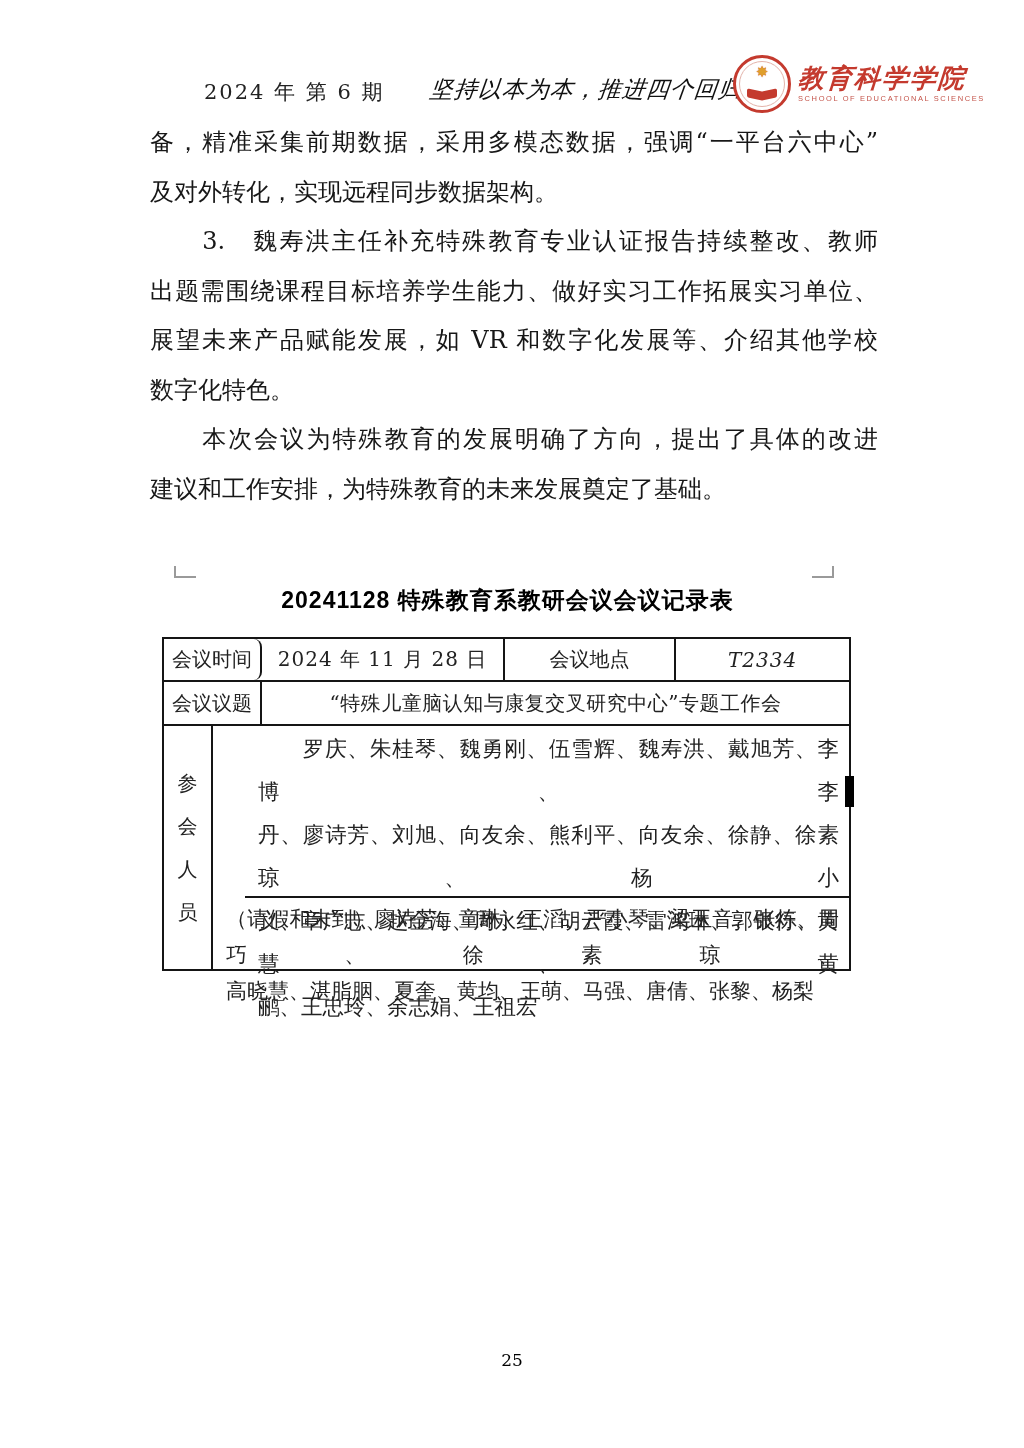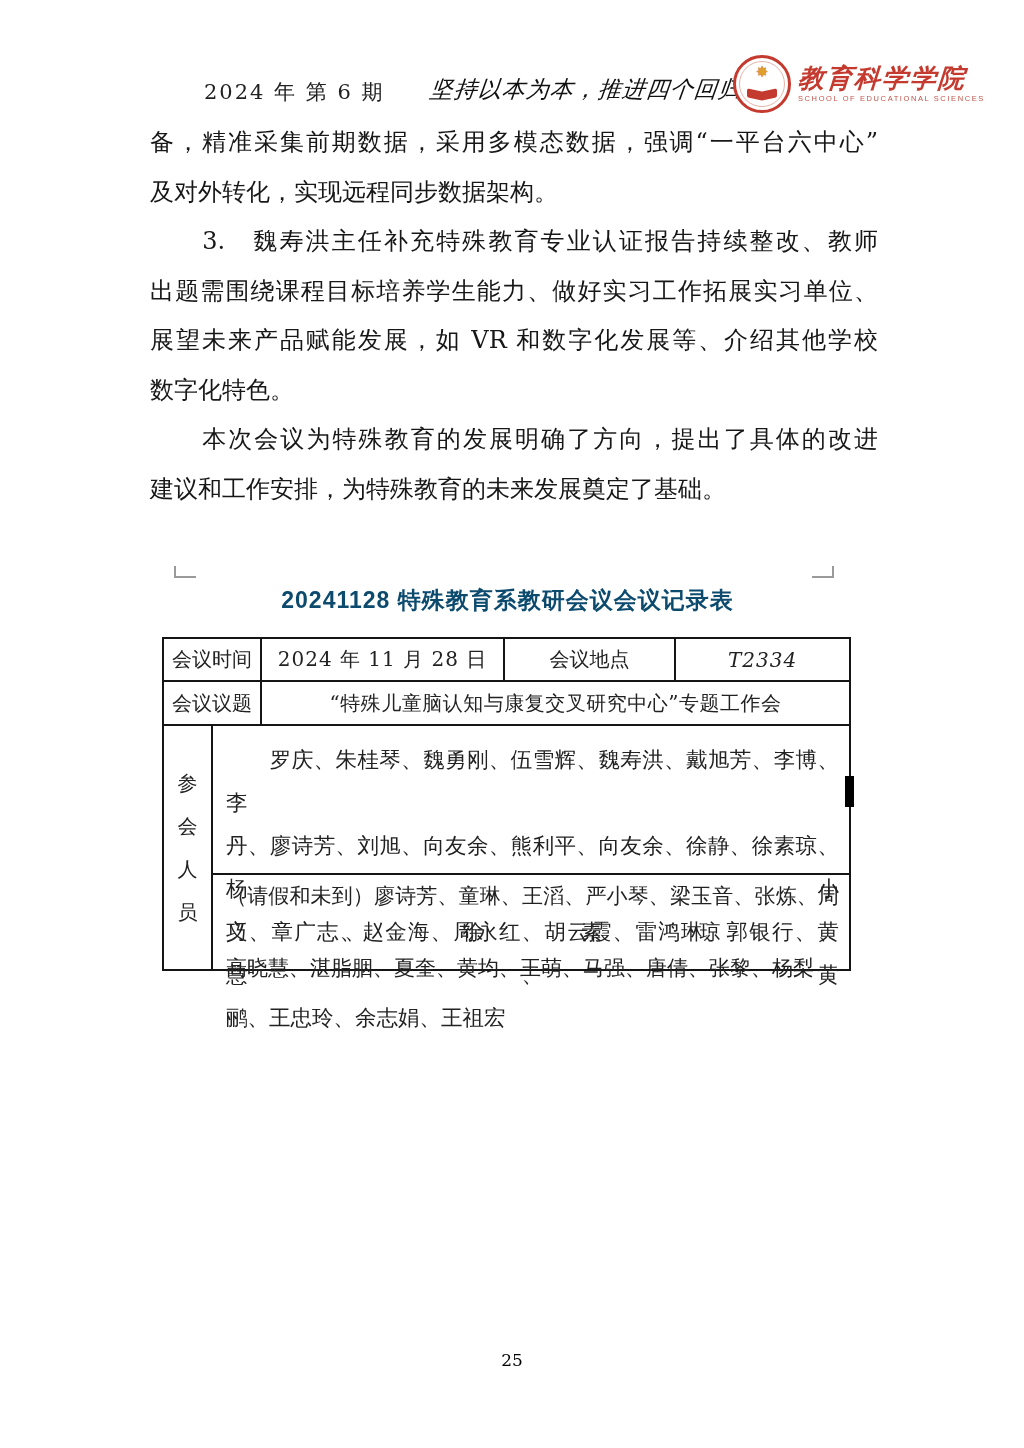--- a/index.html
+++ b/index.html
@@ -67,50 +67,50 @@
   .bline.jl { text-align: justify; text-align-last: justify; white-space: normal; }
 
   
   .corner { position: absolute; width: 22px; height: 12px; }
   .corner.cl { left: 174px; top: 566px; border-left: 2px solid #9a9a9a; border-bottom: 2px solid #9a9a9a; }
   .corner.cr { left: 812px; top: 566px; border-right: 2px solid #9a9a9a; border-bottom: 2px solid #9a9a9a; }
 
   
   .tbl-title {
     position: absolute; left: 162px; top: 585px; width: 691px;
-    text-align: center; font-size: 23px; font-weight: 600; color: #0c4a6e;
+    text-align: center; font-size: 23px; font-weight: 600; color: #000000;
     font-family: "Liberation Sans", "DejaVu Sans", sans-serif; letter-spacing: 1px;
   }
   .tbl {
     position: absolute; left: 162px; top: 637px; width: 689px;
     border: 2px solid #151515; background: #fff; color: #222;
   }
   .trow { display: flex; border-bottom: 2px solid #151515; }
   .trow:last-child { border-bottom: none; }
   .cell { display: flex; align-items: center; justify-content: center; font-size: 20px; }
   .cell.rt { border-right: 2px solid #151515; }
   .r1 { height: 43px; }
   .r2 { height: 44px; }
   .r3 { height: 43px; }
   .r4 { height: 243px; }
-  .c-time-label { width: 98px; }
+  .c-time-label { width: 98px; border-radius: 8px; }
   .c-date { width: 243px; letter-spacing: 1px; }
   .c-place-label { width: 171px; }
   .c-room { flex: 1; letter-spacing: 1px; font-style: italic; }
   .c-topic-label { width: 98px; }
   .c-topic { flex: 1; letter-spacing: 0.5px; }
   .c-attach-label { width: 206px; justify-content: flex-start; padding-left: 13px; }
   .c-attach-value { flex: 1; }
   .c-part-label {
     width: 49px; display: flex; flex-direction: column;
     align-items: center; justify-content: center; gap: 16px;
     border-right: 2px solid #151515; font-size: 20px;
   }
   .c-part-content { flex: 1; display: flex; flex-direction: column; }
-  .attendees { height: 149px; border-bottom: 2px solid #151515; padding: 12px 10px 0 13px; }
+  .attendees { height: 172px; border-bottom: 2px solid #151515; padding: 1px 10px 0 13px; margin-left: 32px; }
   .attendees .aline {
     line-height: 43px; font-size: 21.5px; white-space: nowrap;
   }
   .attendees .aline.jl { text-align: justify; text-align-last: justify; white-space: normal; }
   .absent { flex: 1; padding: 3px 10px 0 13px; }
   .absent .aline { line-height: 36px; font-size: 21px; white-space: nowrap; }
   .absent .aline.jl { text-align: justify; text-align-last: justify; white-space: normal; }
 
   .cursor-bar { position: absolute; left: 845px; top: 776px; width: 9px; height: 31px; background: #000; }
 

